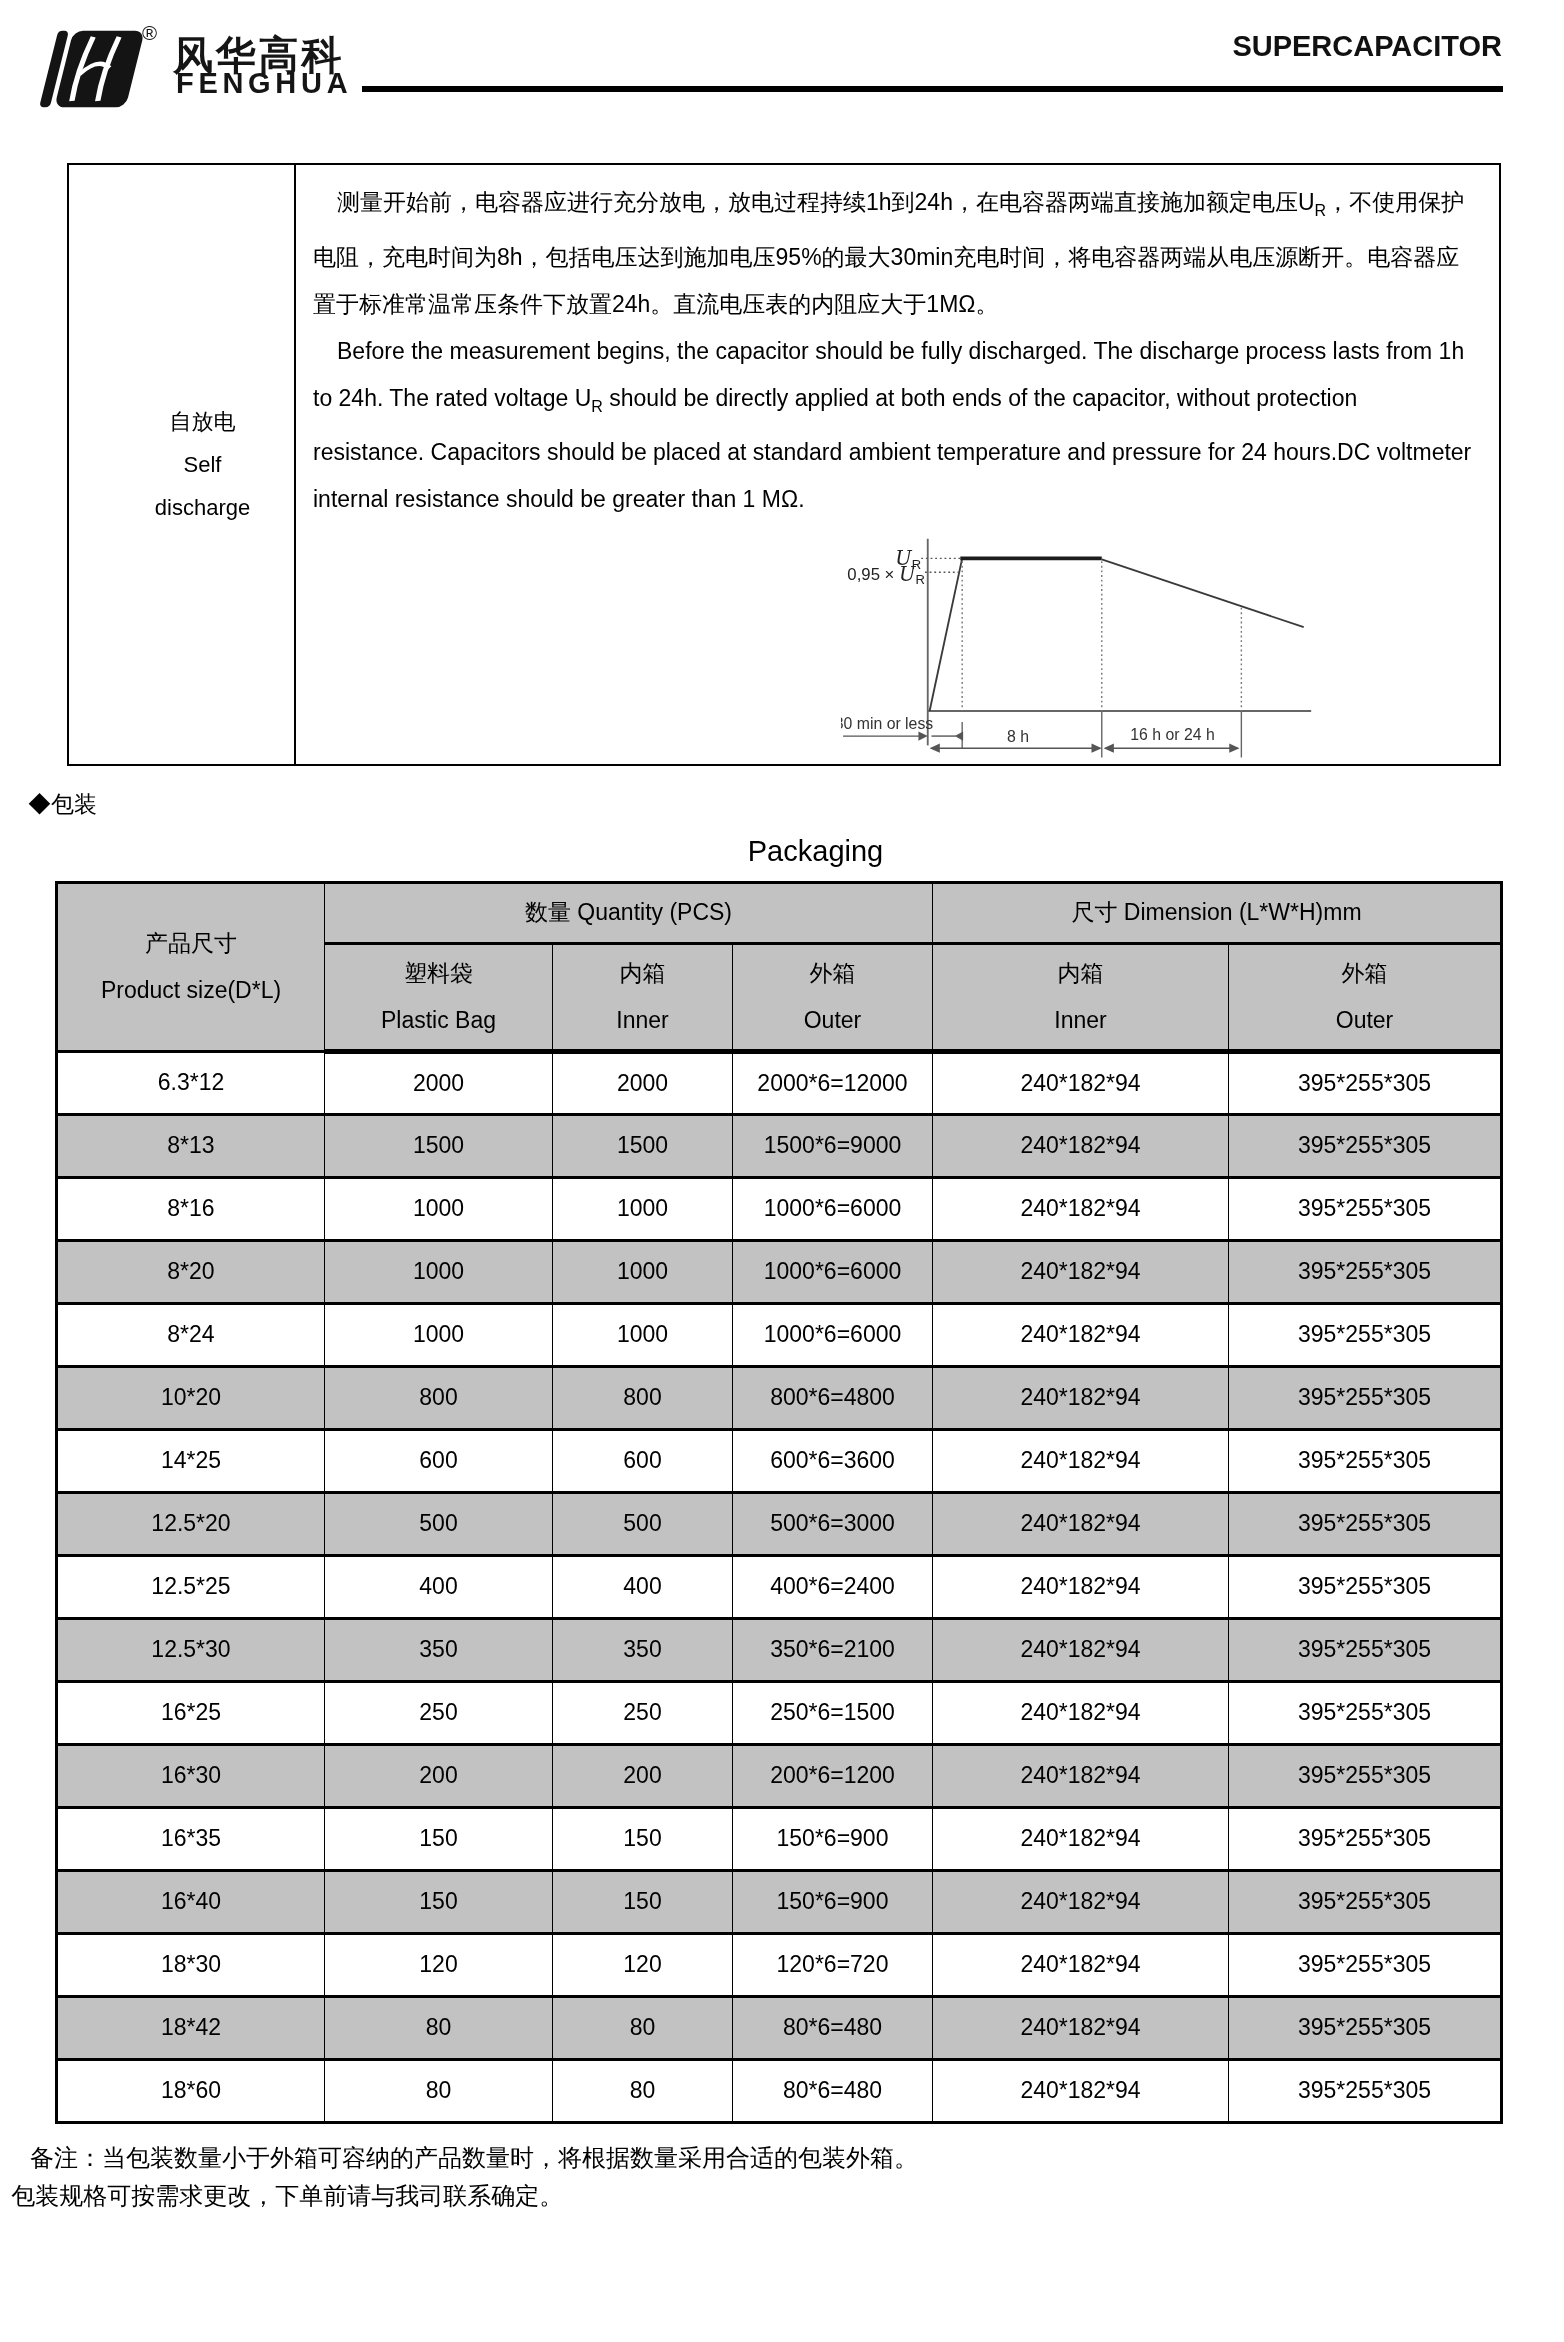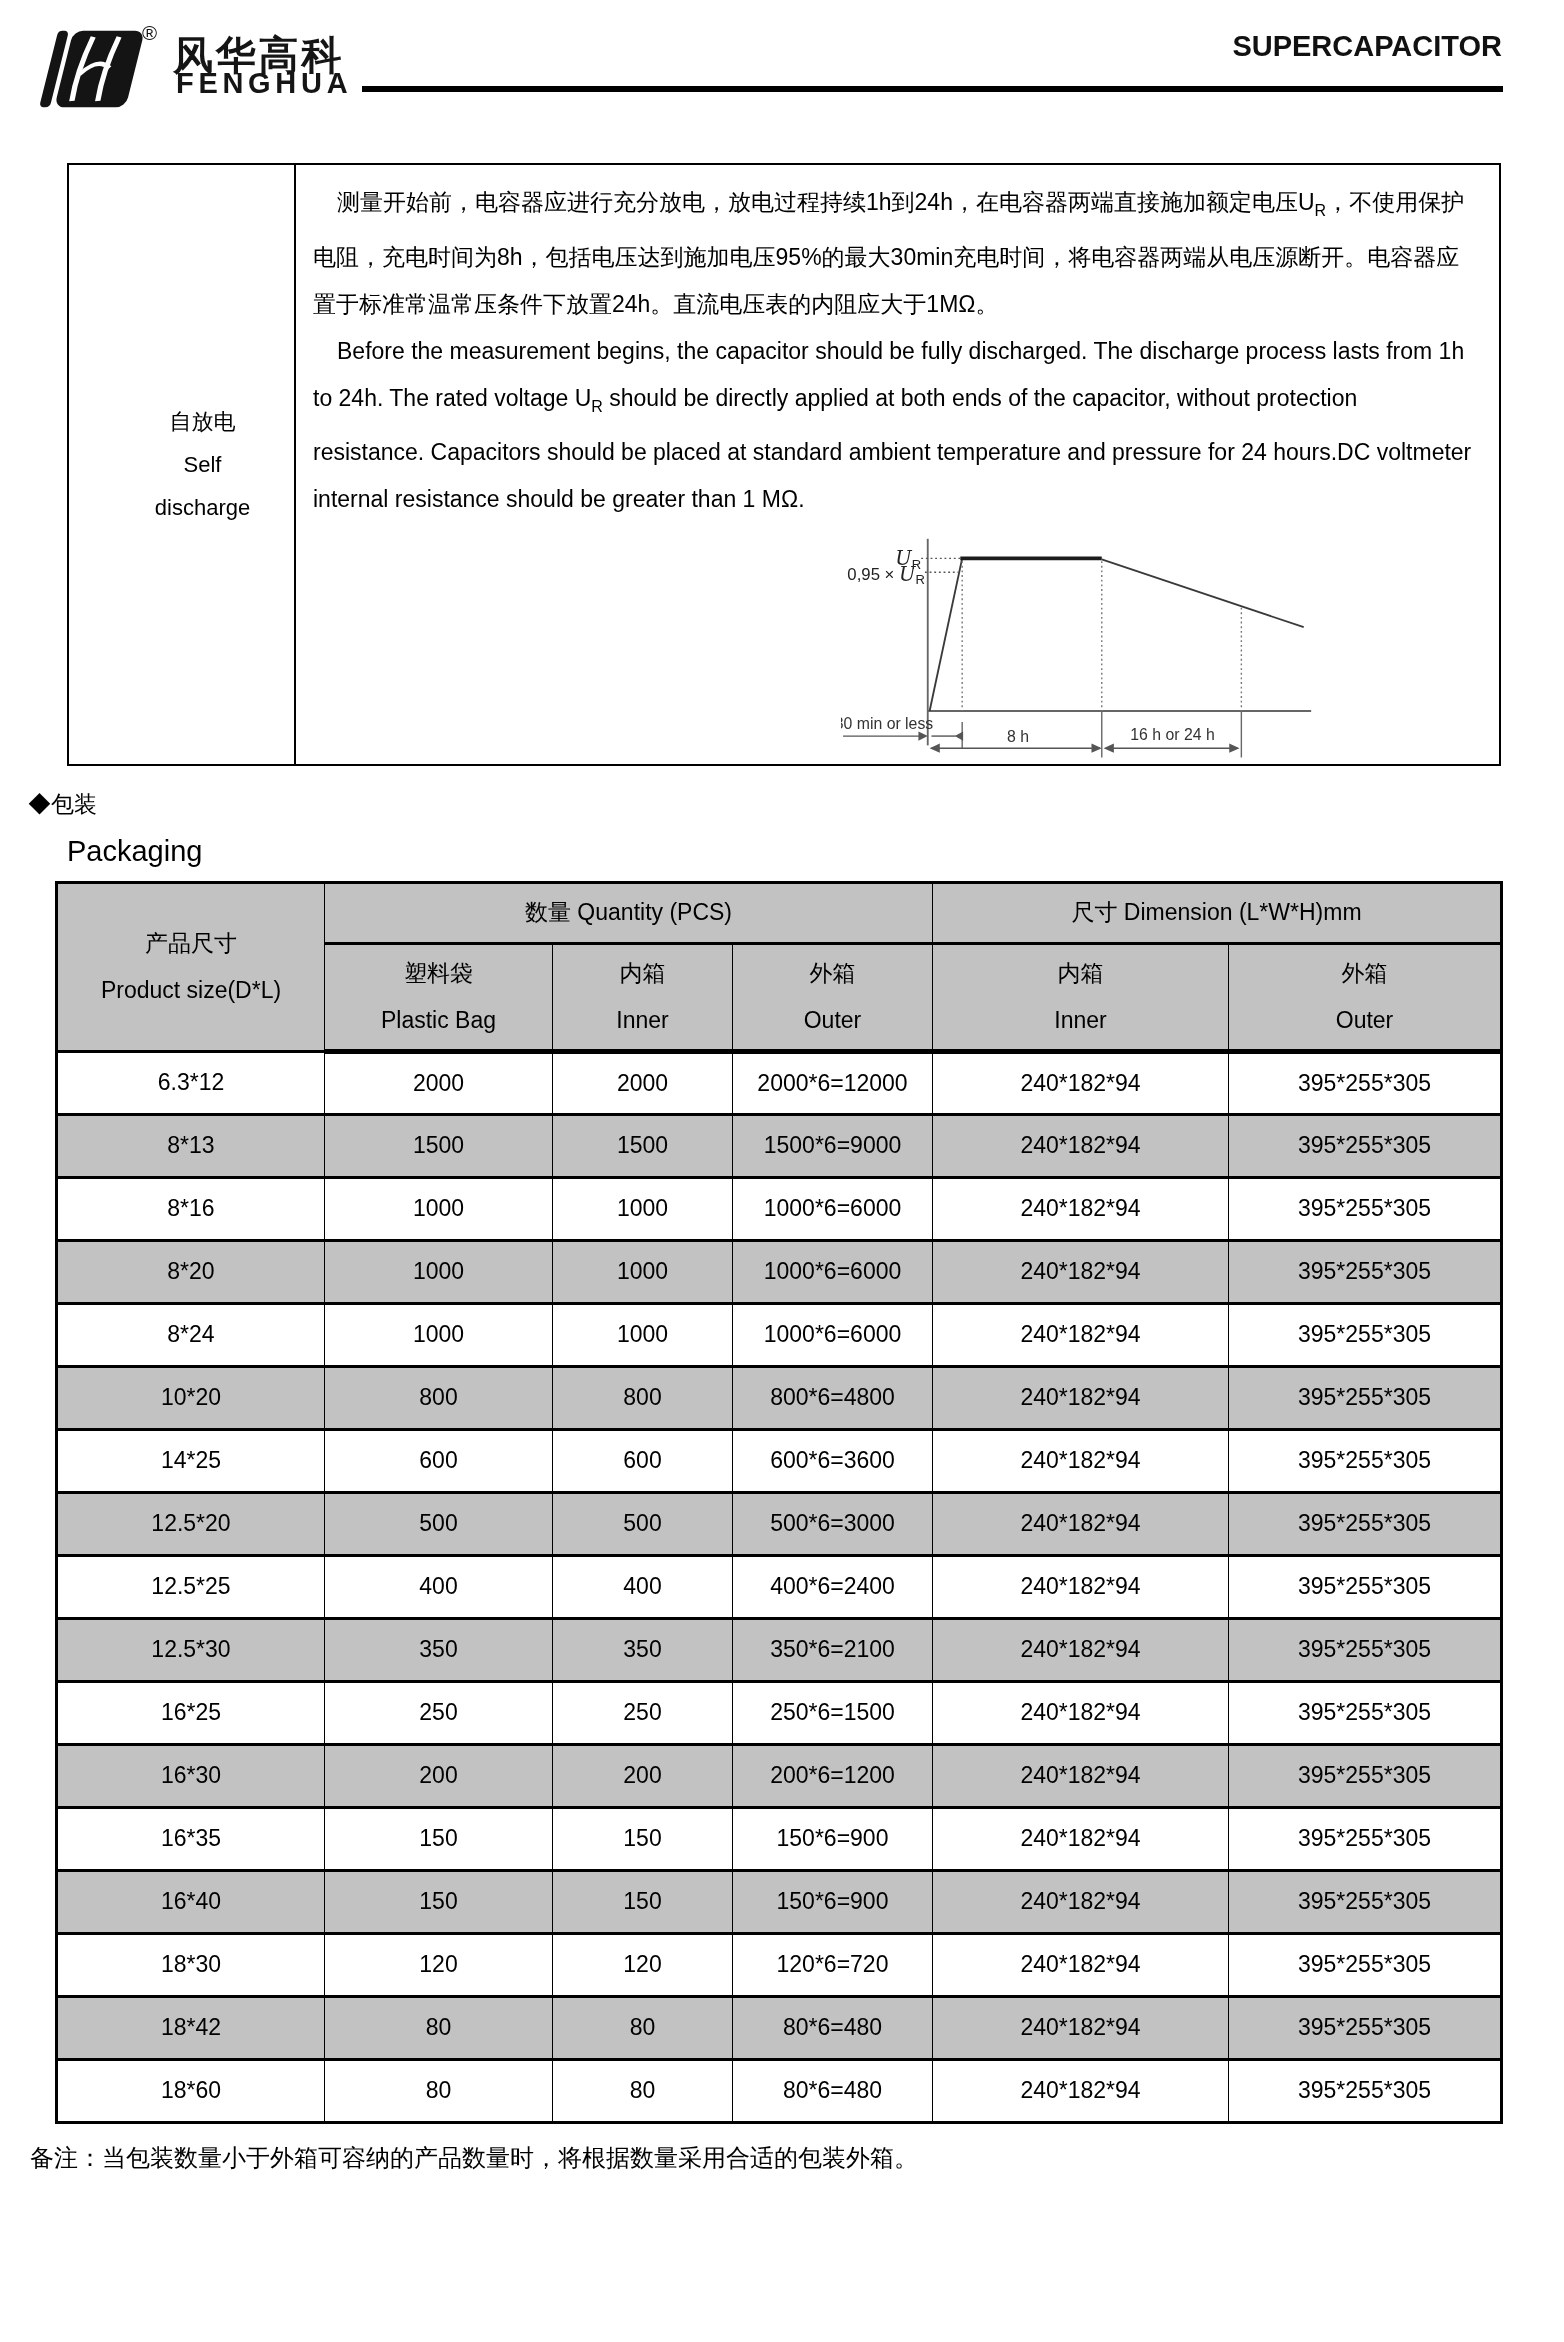--- a/index.html
+++ b/index.html
@@ -17,21 +17,21 @@
   .header-rule{position:absolute;left:362px;top:86px;width:1141px;height:5.6px;background:#000;}
   
   .sd-table{display:flex;width:1430px;margin-left:67px;border:2.8px solid #000;min-height:557px;box-sizing:content-box;}
   .sd-label{width:183px;border-right:2.8px solid #000;display:flex;flex-direction:column;
             justify-content:center;align-items:center;font-size:22px;line-height:43px;flex-shrink:0;padding-left:42px;}
   .sd-content{flex:1;padding:14px 26px 0 17px;font-size:23px;line-height:47px;}
   .sd-content p{margin:0;text-indent:24px;}
   .sd-diagram{display:block;margin-left:528px;margin-top:13px;}
   
   .pkg-title-cn{margin:22.4px 0 0 28px;font-size:23px;}
-  .pkg-title-en{margin:15px 0 0 67px;font-size:29px;}
+  .pkg-title-en{margin:15px 0 0 67px;font-size:29px;text-align:center;}
   table.pkg{border-collapse:collapse;margin:13px 0 0 55px;width:1445px;table-layout:fixed;}
   table.pkg th,table.pkg td{border:1.9px solid #000;border-top-width:3.7px;border-bottom-width:3.7px;
       text-align:center;font-weight:normal;font-size:23px;padding:0;}
   table.pkg{border:3.7px solid #000;}
   table.pkg thead th{background:#c2c2c2;}
   table.pkg thead tr.grp th{height:58px;}
   table.pkg thead tr.sub th{height:104px;border-bottom-width:5.6px;}
   table.pkg tbody tr{height:63px;}
   table.pkg tbody tr.alt td{background:#c2c2c2;}
   .two-line span{display:block;line-height:47px;}
@@ -298,15 +298,16 @@
           <td>80</td>
         <td>80</td>
           <td>80*6=480</td>
         <td>240*182*94</td>
           <td>395*255*305</td>
       </tr>
       </tbody>
   </table>
 
   <div class="note note-cn1">备注：当包装数量小于外箱可容纳的产品数量时，将根据数量采用合适的包装外箱。</div>
+  <div class="note note-cn2">包装规格可按需求更改，下单前请与我司联系确定。</div>
 
 </div>
 
 
 </body></html>

